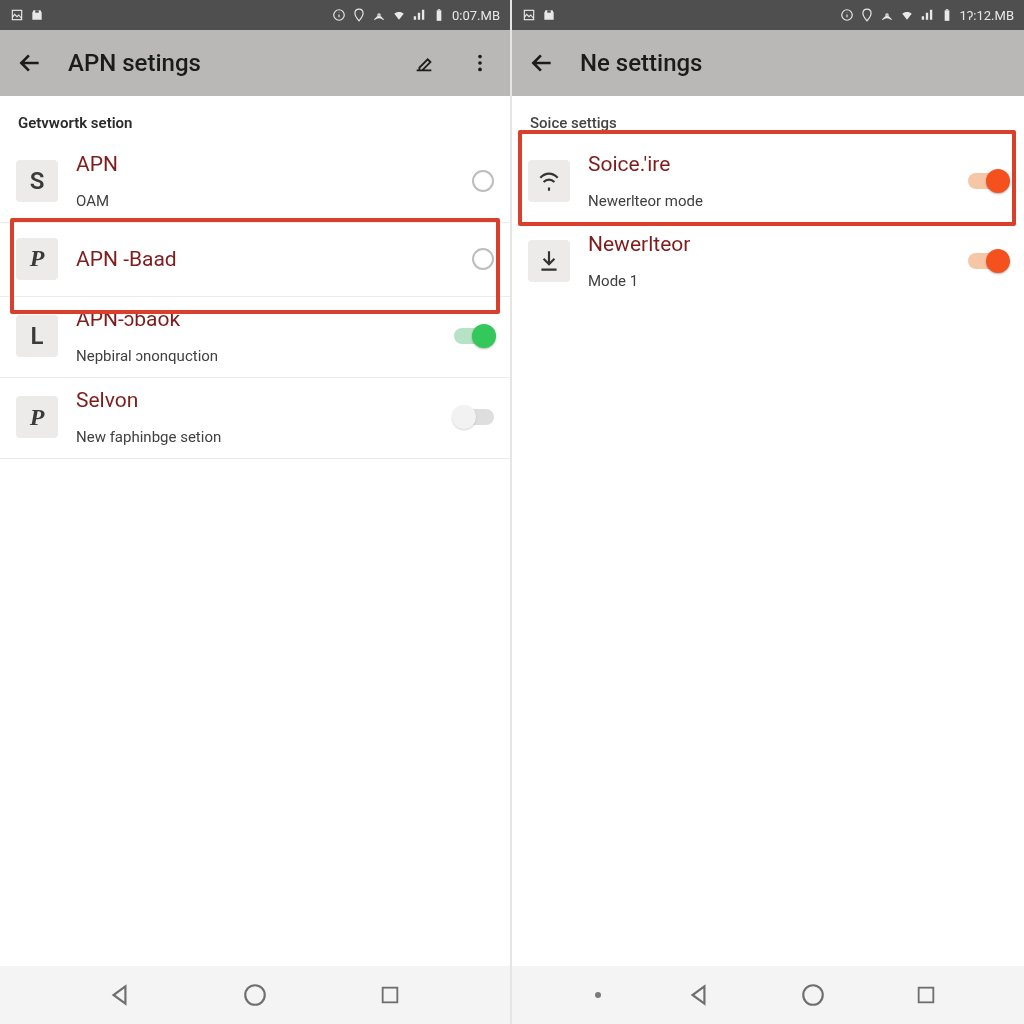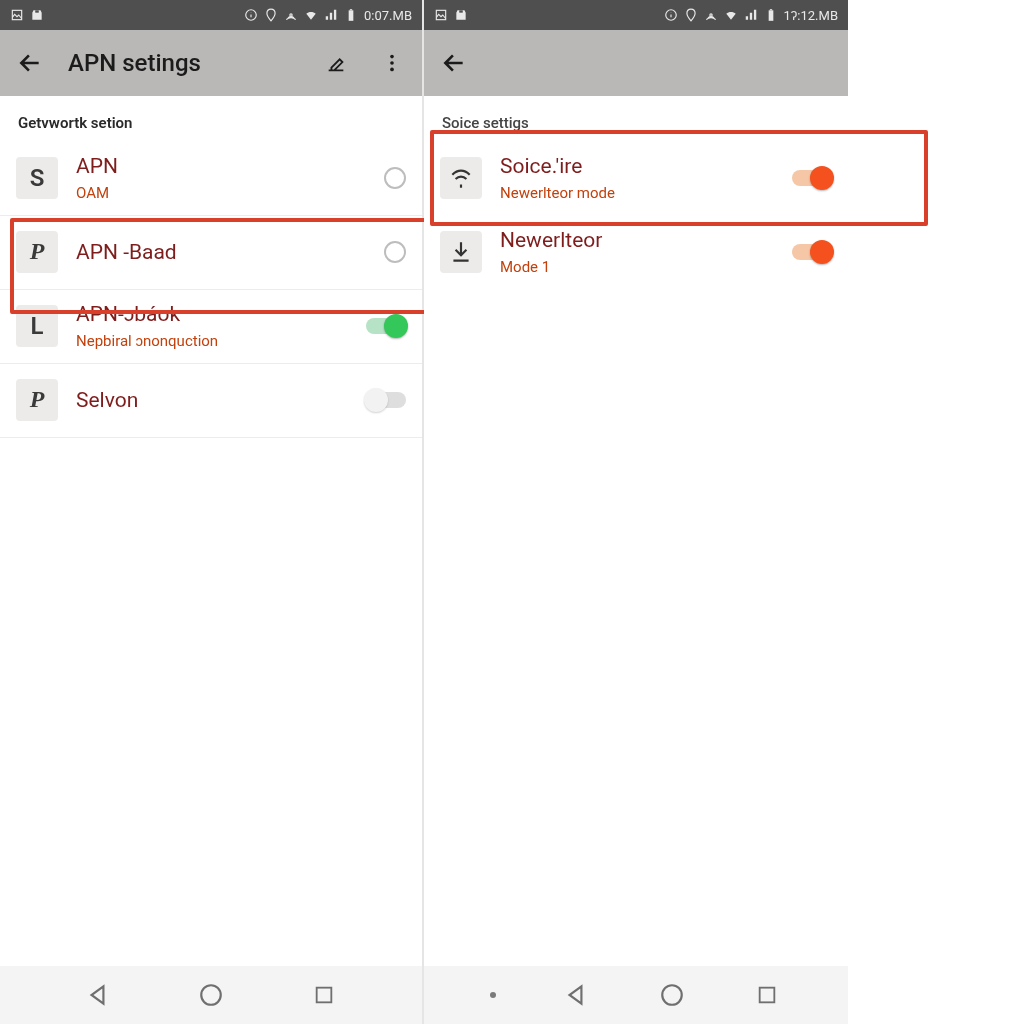--- a/index.html
+++ b/index.html
@@ -1,18 +1,18 @@
 <!DOCTYPE html>
 <html><head>
 <meta charset="utf-8">
 <style>
   * { box-sizing: border-box; margin: 0; padding: 0; }
   html, body { width: 1024px; height: 1024px; font-family: Roboto, "Helvetica Neue", Arial, sans-serif; background: #fff; }
   .screens { display: flex; width: 1024px; height: 1024px; }
-  .screen { width: 424px; height: 1024px; display: flex; flex-direction: column; background: #fff; position: relative; }
+  .screen { width: 512px; height: 1024px; display: flex; flex-direction: column; background: #fff; position: relative; }
   .screen-left { border-right: 2px solid #e5e5e5; }
 
   
   .status-bar {
     height: 30px; background: #4f4f4f; color: #e8e8e8;
     display: flex; align-items: center; justify-content: space-between;
     padding: 0 10px; font-size: 13px;
   }
   .status-left, .status-right { display: flex; align-items: center; gap: 6px; }
   .status-right { font-variant-numeric: tabular-nums; }
@@ -39,21 +39,21 @@
   .row.noborder { border-bottom: none; }
   .row .lead {
     width: 42px; height: 42px; background: #ecebe9; border-radius: 4px;
     display: flex; align-items: center; justify-content: center;
     font-size: 24px; font-weight: 600; color: #3a3a3a; margin-right: 18px;
     flex-shrink: 0;
   }
   .row .lead svg { width: 26px; height: 26px; }
   .row .txt { flex: 1; }
   .row .txt .t1 { font-size: 21px; color: #7f1d1d; }
-  .row .txt .t2 { font-size: 15px; color: #c2410c; margin-top: 6px; }
+  .row .txt .t2 { font-size: 15px; color: #404040; margin-top: 16px; }
   .row .ctrl { width: 56px; display: flex; align-items: center; justify-content: flex-end; }
 
   
   .radio {
     width: 22px; height: 22px; border: 2px solid #bdbdbd; border-radius: 50%;
     background: #fff;
   }
 
   
   .toggle {
@@ -186,20 +186,21 @@
         </div>
         <div class="ctrl">
             <div class="toggle on-green"></div>
           </div>
       </div>
 
       <div class="row">
         <div class="lead" style="font-family:Georgia,serif;font-style:italic;">P</div>
         <div class="txt">
           <div class="t1">Selvon</div>
+          <div class="t2">New faphinbge setion</div>
         </div>
         <div class="ctrl">
             <div class="toggle off disabled"></div>
           </div>
       </div>
 
       <div class="hl" style="left:10px; top:218px; width:490px; height:96px;"></div>
     </div>
 
     <div class="navbar">
@@ -263,20 +264,21 @@
         <span>1ʔ:12.MB</span>
       </div>
     </div>
 
     <div class="app-bar">
       <div class="iconbtn">
         <svg viewBox="0 0 24 24" width="26" height="26" fill="none" stroke="#1b1b1b" stroke-width="2.4">
             <path d="M20 12H5M11 5l-7 7 7 7"></path>
           </svg>
       </div>
+      <div class="title">Ne settings</div>
     </div>
 
     <div class="content">
       <div class="section-label sub">Soice settigs</div>
 
       <div class="row noborder">
         <div class="lead">
           <svg viewBox="0 0 24 24" fill="none" stroke="#333" stroke-width="2">
               <path d="M4 9c5-5 11-5 16 0M7 13c3-3 7-3 10 0M12 18h.01"></path>
               <path d="M12 18v3"></path>

